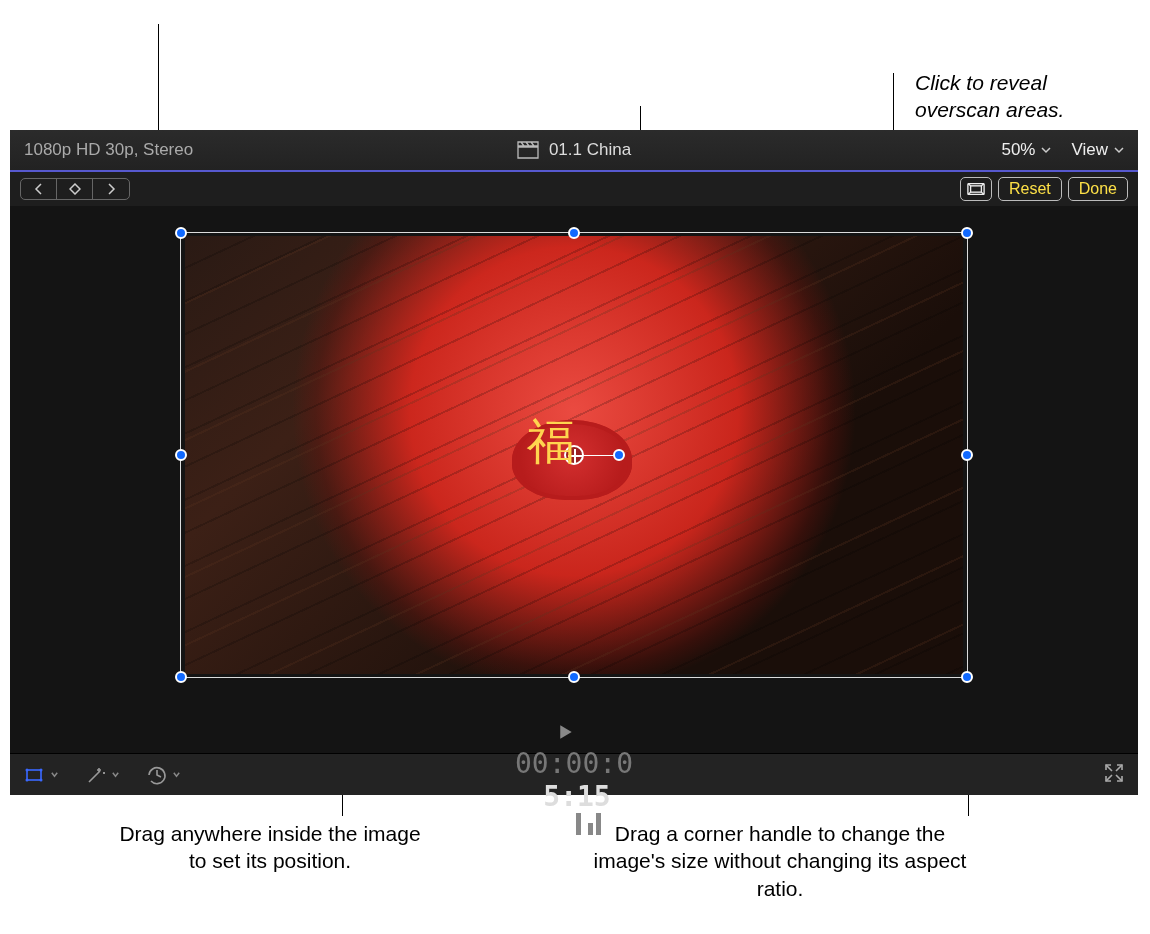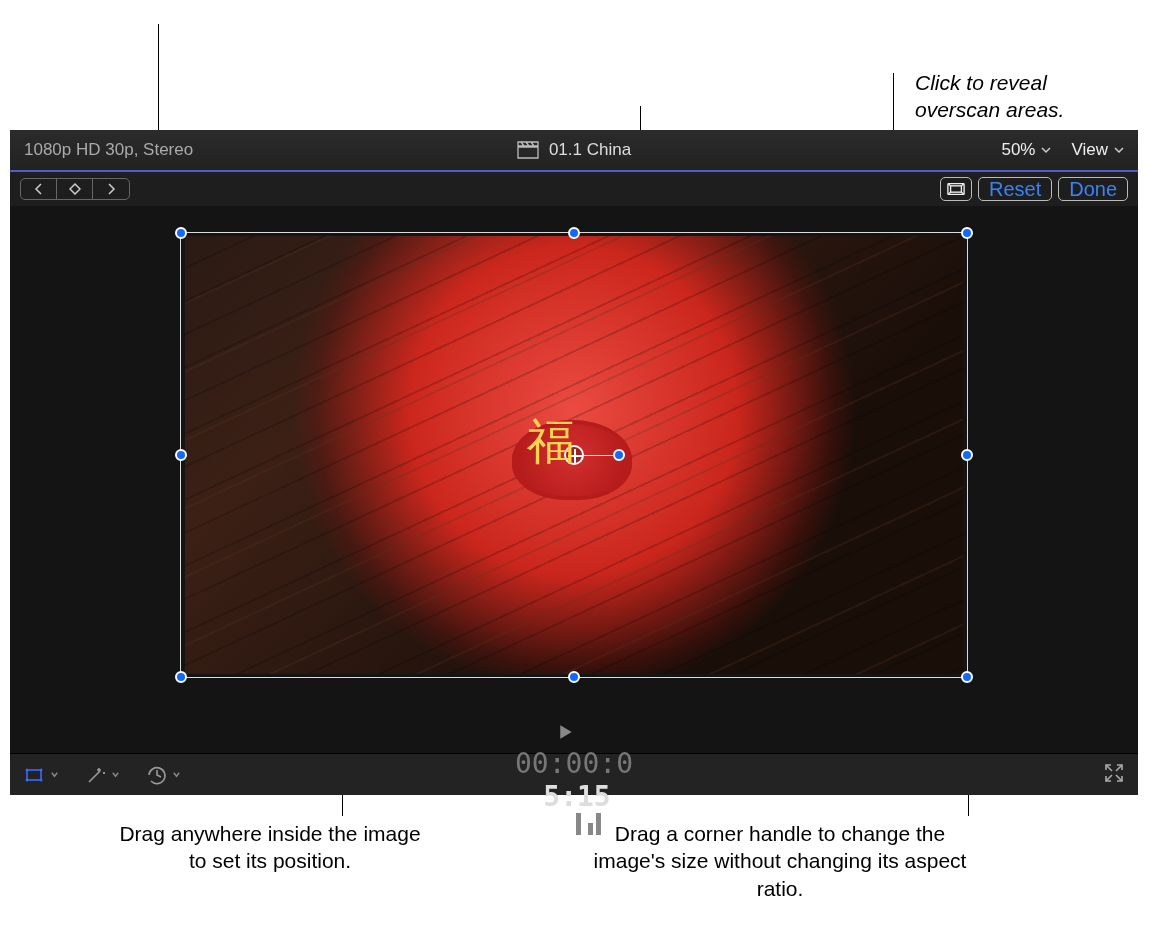--- a/index.html
+++ b/index.html
@@ -98,22 +98,22 @@
   }
   .navseg > div:last-child{border-right:none;}
   .navseg svg{ width:12px;height:12px; fill:#ccc; }
 
   .spacer { flex:1; }
 
   .btn {
     border: 1.5px solid #bbb;
     border-radius: 5px;
     padding: 2px 10px;
-    color: #3b82f6;
-    font-size: 20px;
+    color: #fde047;
+    font-size: 16px;
     background: transparent;
     cursor:pointer;
     margin-left:6px;
     height:24px;
     display:flex;align-items:center;
   }
   .btn.icon-only{padding:2px 6px;}
   .btn svg{width:18px;height:14px;fill:none;stroke:#eee;stroke-width:1.5;}
 
   

